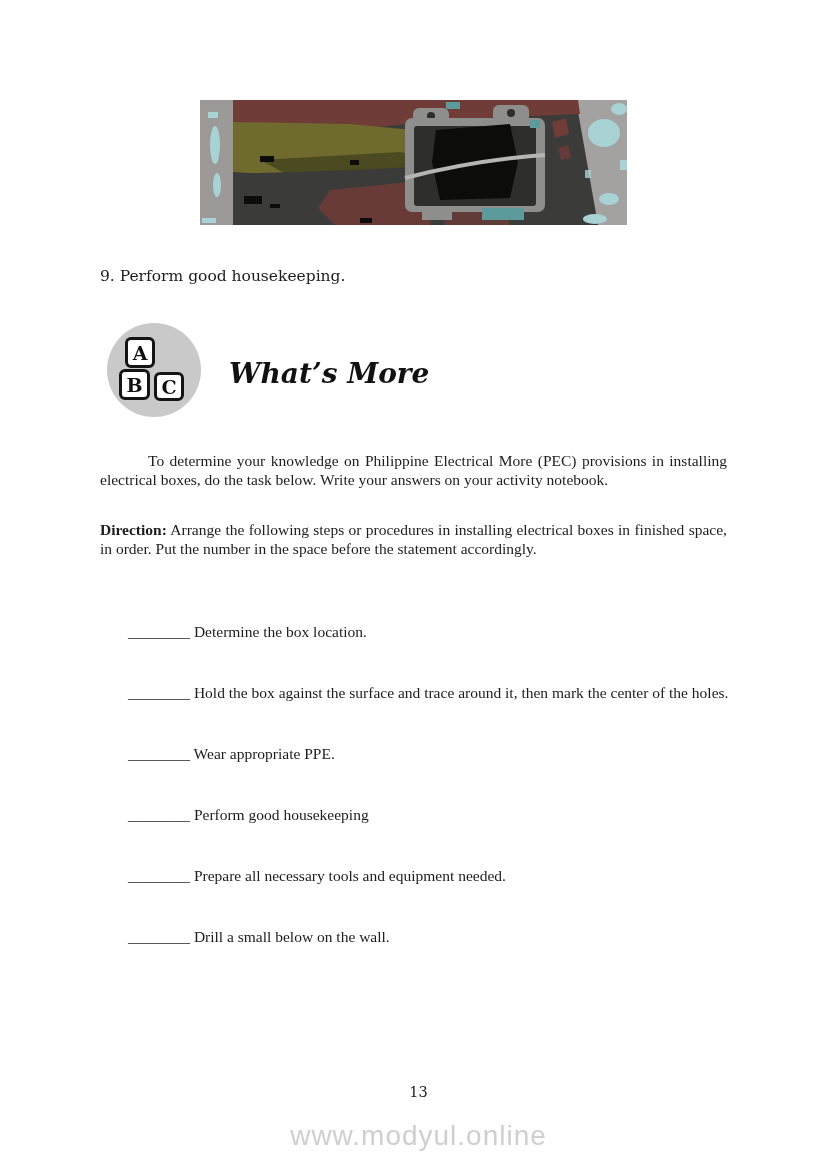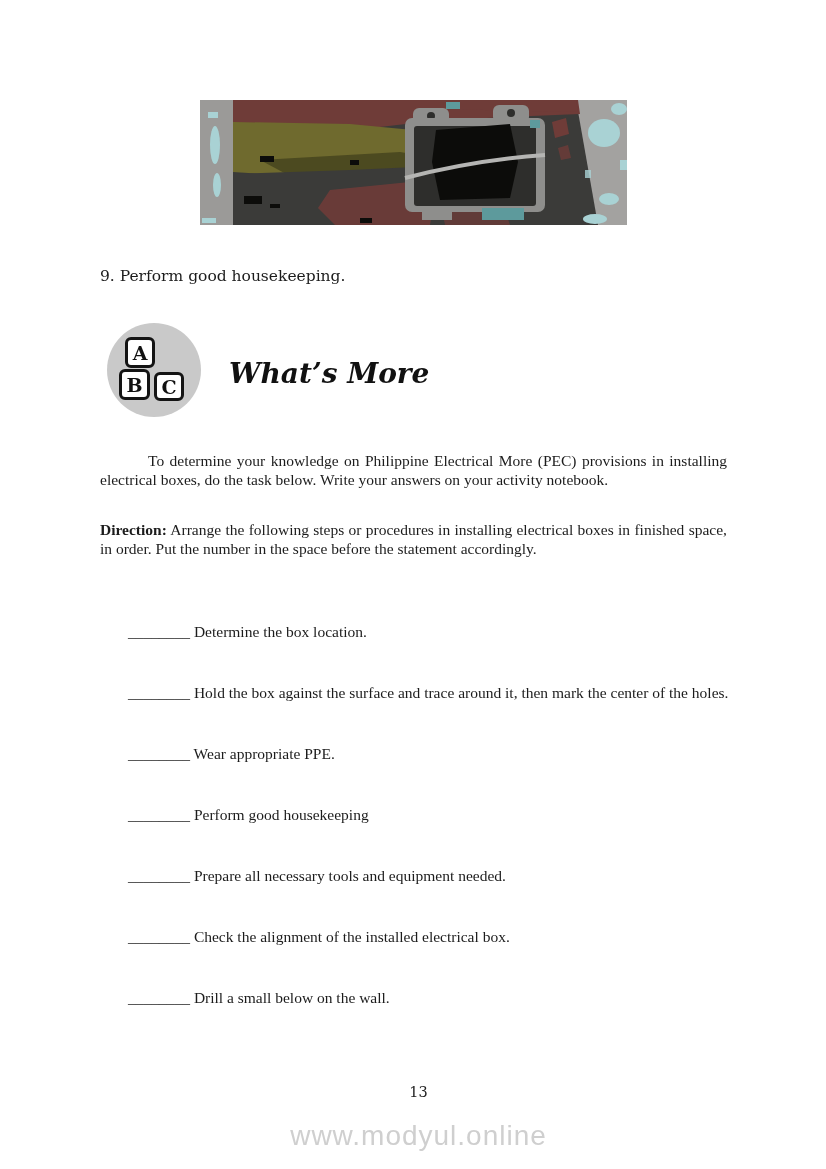--- a/index.html
+++ b/index.html
@@ -207,20 +207,19 @@
   <p class="intro">To determine your knowledge on Philippine Electrical More (PEC) provisions in installing electrical boxes, do the task below. Write your answers on your activity notebook.</p>
 
   <p class="direction"><b>Direction:</b> <span>Arrange the following steps or procedures in installing electrical boxes in finished space, in order. Put the number in the space before the statement accordingly.</span></p>
 
   <div class="items">
     <div class="item"><span class="blank">________</span> <span>Determine the box location.</span></div>
     <div class="item"><span class="blank">________</span> <span>Hold the box against the surface and trace around it, then mark the center of the holes.</span></div>
     <div class="item"><span class="blank">________</span> <span>Wear appropriate PPE.</span></div>
     <div class="item"><span class="blank">________</span> <span>Perform good housekeeping</span></div>
     <div class="item"><span class="blank">________</span> <span>Prepare all necessary tools and equipment needed.</span></div>
-    <div class="item"><span class="blank">________</span> <span>Check the alignment of the installed electrical box.</span></div>
     <div class="item"><span class="blank">________</span> <span>Drill a small below on the wall.</span></div>
   </div>
 
   <div class="page-number">13</div>
   <div class="watermark">www.modyul.online</div>
 
 </div>
 
 </body></html>

